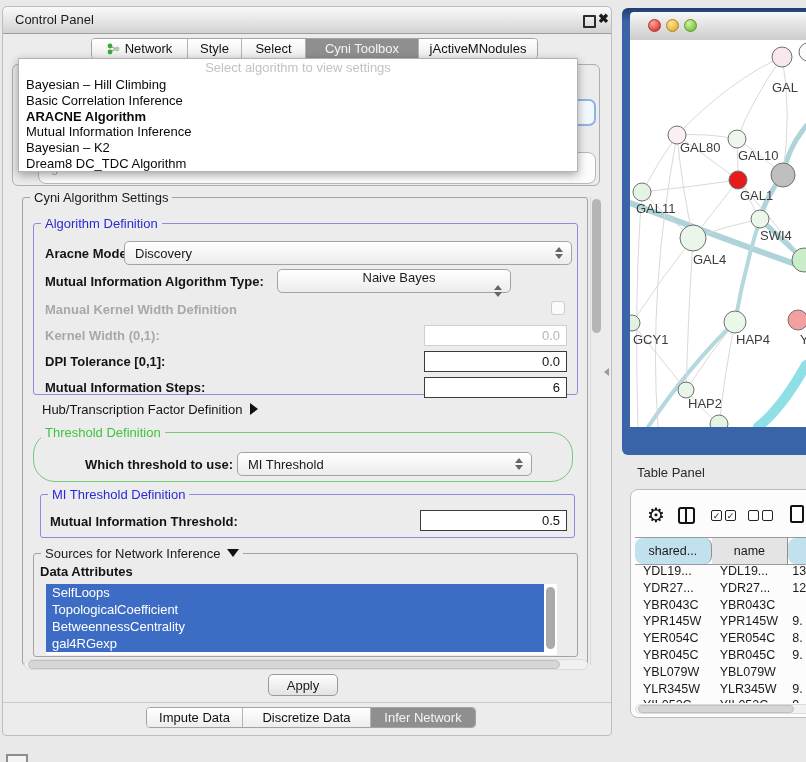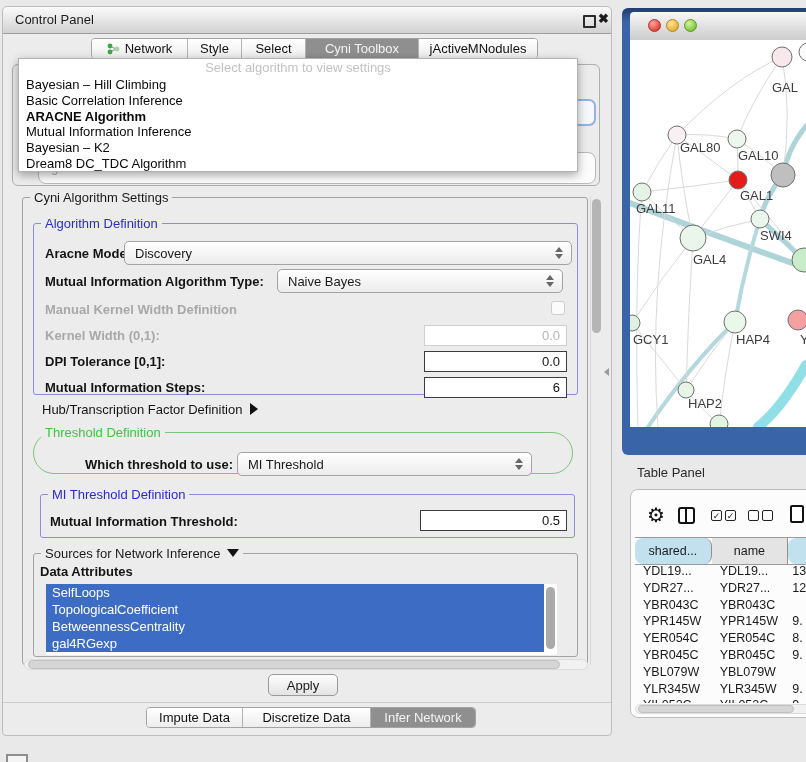--- a/index.html
+++ b/index.html
@@ -165,41 +165,41 @@
   </div>
   <div class="abs lbl" style="left:45px;top:246px;">Aracne Mode:</div>
   <div class="abs combo" style="left:124px;top:241px;width:448px;">
     <span>Discovery</span>
     <span class="spinner">
         <i class="up"></i>
         <i class="dn"></i>
       </span>
   </div>
   <div class="abs lbl" style="left:45px;top:274px;">Mutual Information Algorithm Type:</div>
-  <div class="abs combo" style="left:277px;top:269px;width:286px;">
+  <div class="abs combo" style="left:277px;top:269px;width:234px;flex-direction:column;">
     <span>Naive Bayes</span>
     <span class="spinner">
         <i class="up"></i>
         <i class="dn"></i>
       </span>
   </div>
   <div class="abs lbl disabled" style="left:45px;top:302px;">Manual Kernel Width Definition</div>
   <div class="abs chk" style="left:551px;top:301px;"></div>
   <div class="abs lbl disabled" style="left:45px;top:328px;">Kernel Width (0,1):</div>
   <input class="abs tfield disabled" style="left: 424px; top: 325px; width: 143px;" value="0.0">
   <div class="abs lbl" style="left:45px;top:354px;">DPI Tolerance [0,1]:</div>
   <input class="abs tfield" style="left: 424px; top: 351px; width: 143px;" value="0.0">
   <div class="abs lbl" style="left:45px;top:380px;">Mutual Information Steps:</div>
   <input class="abs tfield" style="left: 424px; top: 377px; width: 143px;" value="6">
 
   <div class="abs lbl plain" style="left:42px;top:402px;">
     <span>Hub/Transcription Factor Definition</span><span class="tri-right"></span>
   </div>
 
-  <div class="abs group green" style="left:33px;top:432px;width:540px;height:42px;border-radius:22px;">
+  <div class="abs group green" style="left:33px;top:432px;width:540px;height:50px;border-radius:22px;">
     <span class="gtitle" style="color:var(--titled-green);">Threshold Definition</span>
   </div>
   <div class="abs lbl" style="left:85px;top:457px;">Which threshold to use:</div>
   <div class="abs combo" style="left:237px;top:452px;width:295px;">
     <span>MI Threshold</span>
     <span class="spinner">
         <i class="up"></i>
         <i class="dn"></i>
       </span>
   </div>

